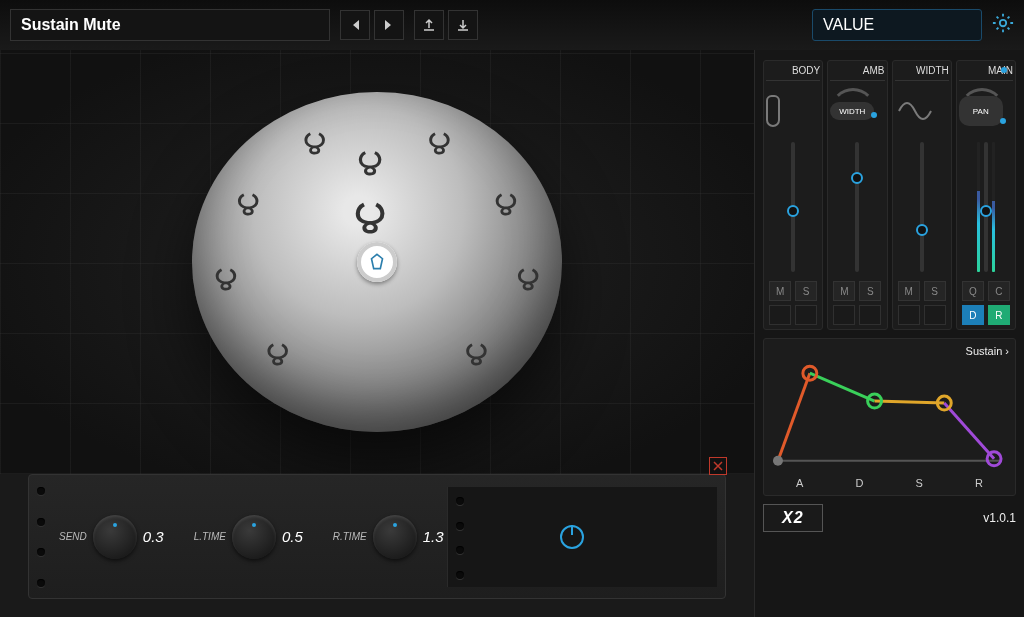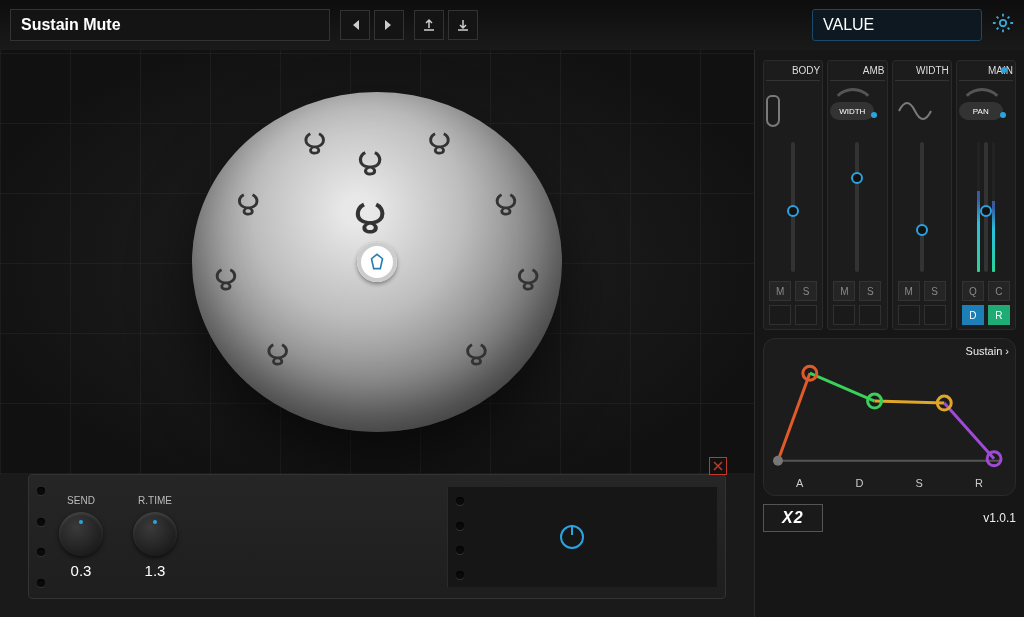--- a/index.html
+++ b/index.html
@@ -28,21 +28,21 @@
   .drum { width: 370px; height: 340px; border-radius: 50%; background: radial-gradient(circle at 45% 35%, #e8e8e8 5%, #bdbdbd 35%, #6e6e6e 70%, #333 100%); box-shadow: 0 30px 60px rgba(0,0,0,.6), inset 0 -20px 50px rgba(0,0,0,.35); position: relative; display: flex; align-items: center; justify-content: center; }
   .drum-mark { position: absolute; font-family: serif; color: #333; font-size: 34px; line-height: 1; }
   .drum-center { width: 40px; height: 40px; border-radius: 50%; background: #fff; box-shadow: inset 0 0 0 4px #ccc, 0 2px 4px rgba(0,0,0,.4); display:flex; align-items:center; justify-content:center; color:#2c7fad; font-weight:700;}
 
   
   .delay-panel { margin: 0 28px 18px 28px; height: 125px; background: linear-gradient(to bottom, #262626, #1e1e1e); border: 1px solid #333; border-radius: 4px; position: relative; display: flex; align-items: center; padding: 0 30px; gap: 30px; }
   .close-x { position: absolute; top: -18px; right: -2px; width: 18px; height: 18px; border:1px solid #c0392b; color:#c0392b; display:flex; align-items:center; justify-content:center; font-size:13px; cursor:pointer; background:#111;}
   .rack-holes { position: absolute; top: 12px; width: 8px; height: 100px; display:flex; flex-direction:column; justify-content:space-between; }
   .rack-holes.left { left: 8px; } .rack-holes.right { right: 8px; }
   .rack-holes span { width:8px; height:8px; border-radius:50%; background:#0a0a0a; box-shadow: inset 0 1px 1px #000, 0 1px 0 #333; }
-  .knob-col { display:flex; flex-direction: column; align-items:center; gap:6px; font-size:10px; color:#bbb; }
+  .knob-col { display:flex; align-items:center; gap:6px; font-size:10px; color:#bbb;font-style:italic; }
   .knob { width: 44px; height: 44px; border-radius: 50%; background: radial-gradient(circle at 40% 35%, #3a3a3a, #111); box-shadow: inset 0 2px 3px rgba(255,255,255,.12), 0 2px 4px rgba(0,0,0,.6); position: relative; cursor: pointer; }
   .knob::after { content:''; position:absolute; width:4px; height:4px; background:#2aa3e0; border-radius:50%; top:8px; left:50%; transform: translateX(-50%); }
   .knob-val { font-size: 15px; color:#fff; }
   .delay-title { margin-left:auto; display:flex; align-items:center; gap:18px; }
   .power { width:24px; height:24px; border:2px solid #2aa3e0; border-radius:50%; position:relative; }
   .power::after { content:''; position:absolute; width:2px; height:10px; background:#2aa3e0; top:-2px; left:50%; transform:translateX(-50%);}
   .delay-text { text-align:left; }
   .delay-text .s { font-size:10px; letter-spacing:2px; color:#aaa; }
   .delay-text .d { font-size:22px; font-weight:700; letter-spacing:4px; color:#fff; }
 
@@ -50,37 +50,37 @@
   .right { width: 270px; background: #161616; border-left: 1px solid #2a2a2a; padding: 10px 8px 8px 8px; display:flex; flex-direction:column; gap:8px;}
   .channels { display:flex; gap:4px; }
   .chan { flex:1; background: #1c1c1c; border:1px solid #2a2a2a; border-radius:3px; display:flex; flex-direction:column; align-items:center; padding: 4px 2px; }
   .chan-label { font-size:10px; color:#ddd; border-bottom:1px solid #333; width:100%; text-align:right; padding-bottom:4px; margin-bottom:4px;}
   .chan-icon { height:52px; display:flex; align-items:center; justify-content:flex-start; position:relative; width:100%; }
   .mic { width:14px; height:32px; border:2px solid #7a7a7a; border-radius:8px 8px 10px 10px;}
   .width-btn { width:44px; height:18px; background:#333; border-radius:10px; font-size:8px; color:#fff; display:flex; align-items:center; justify-content:center; position: relative; }
   .arc { width: 46px; height:46px; border: 3px solid #555; border-radius:50%; border-bottom-color:transparent; border-left-color:transparent; border-right-color:transparent; transform:rotate(0deg); position:absolute; }
   .width-btn::after, .pan-btn::after { content:''; width:6px; height:6px; border-radius:50%; background:#2aa3e0; position:absolute; right:-3px; bottom:2px;}
   .sine { stroke:#7a7a7a; fill:none; stroke-width:2; }
-  .pan-btn { width:44px; height:18px; background:#333; border-radius:10px; font-size:8px; color:#fff; display:flex; align-items:center; justify-content:center; position:relative;}
+  .pan-btn { width:44px; height:30px; background:#333; border-radius:10px; font-size:8px; color:#fff; display:flex; align-items:center; justify-content:center; position:relative;}
   .pan-dot { position:absolute; width:6px; height:6px; border-radius:50%; background:#2aa3e0; top:-18px; right:6px; }
 
   .fader { width: 100%; flex:1; min-height:140px; display:flex; align-items:center; justify-content:center; gap: 4px; }
   .track { width:4px; height:130px; background:#333; border-radius:2px; position:relative; }
   .thumb { width:12px; height:12px; border:2px solid #2aa3e0; background:#111; border-radius:50%; position:absolute; left:50%; transform:translateX(-50%); cursor:pointer;}
   .meter { width:3px; height:130px; background:#222; position:relative; border-radius:1px; overflow:hidden;}
   .meter .lv { position:absolute; bottom:0; width:100%; background:linear-gradient(to top, #2cd39a, #29c0e0 60%, #3a5aa0 90%); }
   .ms-row { display:flex; gap:4px; margin-top:4px;}
   .ms { width:22px; height:20px; background:#252525; border:1px solid #333; font-size:10px; display:flex; align-items:center; justify-content:center; color:#888; cursor:pointer;}
   .ms.blue { background:#1c7fb8; color:#fff; border-color:#1c7fb8;}
   .ms.green { background:#1fab74; color:#fff; border-color:#1fab74;}
   .sq-row { display:flex; gap:4px; margin-top:4px; }
   .sq { width:22px; height:20px; background:#1a1a1a; border:1px solid #303030; }
 
   
-  .env-box { background:#1c1c1c; border:1px solid #2a2a2a; border-radius:12px; padding:6px; }
+  .env-box { background:#1c1c1c; border:1px solid #2a2a2a; border-radius:3px; padding:6px; }
   .env-title { text-align:right; font-size:11px; color:#eee; margin-bottom:4px; cursor:pointer; }
   .env-svg { width:100%; height:110px; }
   .env-labels { display:flex; justify-content:space-around; font-size:11px; color:#ccc; margin-top:2px;}
 
   .footer { display:flex; align-items:center; justify-content:space-between; }
   .x2 { padding:4px 18px; border:1px solid #555; font-style: italic; font-weight:700; color:#fff; background:#1a1a1a; letter-spacing:1px; cursor:pointer; border-radius: 0;}
   .ver { font-size:12px; color:#eee; }
 </style>
 </head>
 <body>
@@ -167,20 +167,25 @@
             <span></span>
             <span></span>
             <span></span>
             <span></span>
           </div>
 
         <div class="knob-col">
           <span>SEND</span>
           <div class="knob"></div>
           <span class="knob-val">0.3</span>
+        </div>
+        <div class="knob-col">
+          <span>L.TIME</span>
+          <div class="knob"></div>
+          <span class="knob-val">0.5</span>
         </div>
         <div class="knob-col">
           <span>R.TIME</span>
           <div class="knob"></div>
           <span class="knob-val">1.3</span>
         </div>
 
         <div class="delay-title">
           <div class="power"></div>
           <div class="delay-text">

